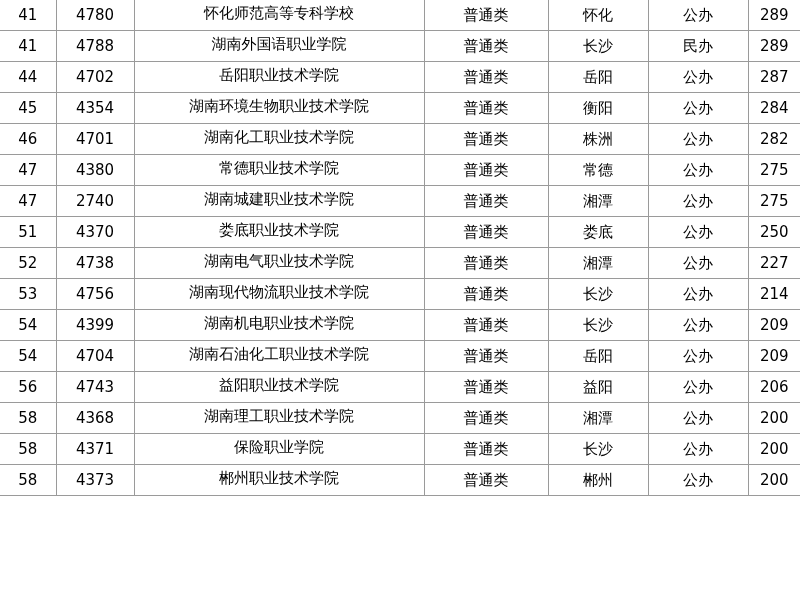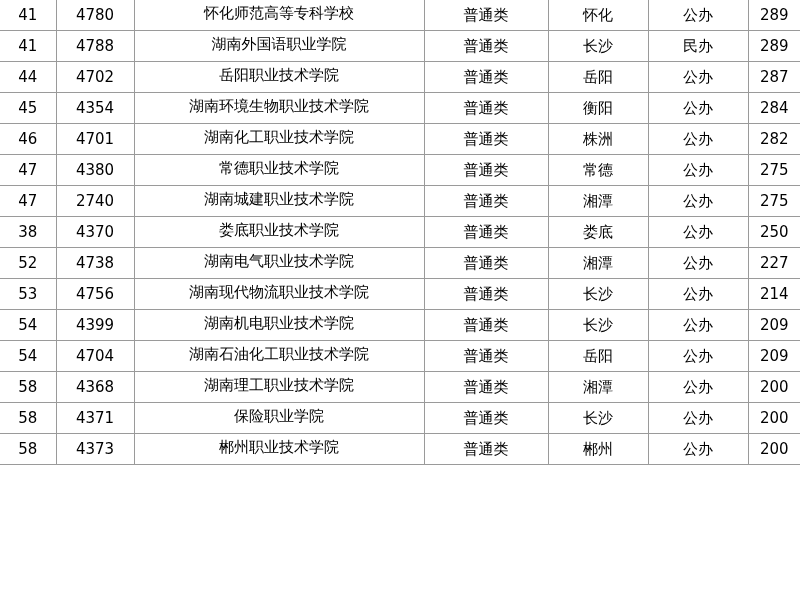--- a/index.html
+++ b/index.html
@@ -122,21 +122,21 @@
       <tr>
         <td class="rank-cell">47</td>
         <td class="code-cell">2740</td>
         <td class="name-cell">湖南城建职业技术学院</td>
         <td class="type-cell">普通类</td>
         <td class="city-cell">湘潭</td>
         <td class="owner-cell">公办</td>
         <td class="score-cell">275</td>
       </tr>
       <tr>
-        <td class="rank-cell">38</td>
+        <td class="rank-cell">51</td>
         <td class="code-cell">4370</td>
         <td class="name-cell">娄底职业技术学院</td>
         <td class="type-cell">普通类</td>
         <td class="city-cell">娄底</td>
         <td class="owner-cell">公办</td>
         <td class="score-cell">250</td>
       </tr>
       <tr>
         <td class="rank-cell">52</td>
         <td class="code-cell">4738</td>
@@ -165,20 +165,29 @@
         <td class="score-cell">209</td>
       </tr>
       <tr>
         <td class="rank-cell">54</td>
         <td class="code-cell">4704</td>
         <td class="name-cell">湖南石油化工职业技术学院</td>
         <td class="type-cell">普通类</td>
         <td class="city-cell">岳阳</td>
         <td class="owner-cell">公办</td>
         <td class="score-cell">209</td>
+      </tr>
+      <tr>
+        <td class="rank-cell">56</td>
+        <td class="code-cell">4743</td>
+        <td class="name-cell">益阳职业技术学院</td>
+        <td class="type-cell">普通类</td>
+        <td class="city-cell">益阳</td>
+        <td class="owner-cell">公办</td>
+        <td class="score-cell">206</td>
       </tr>
       <tr>
         <td class="rank-cell">58</td>
         <td class="code-cell">4368</td>
         <td class="name-cell">湖南理工职业技术学院</td>
         <td class="type-cell">普通类</td>
         <td class="city-cell">湘潭</td>
         <td class="owner-cell">公办</td>
         <td class="score-cell">200</td>
       </tr>

